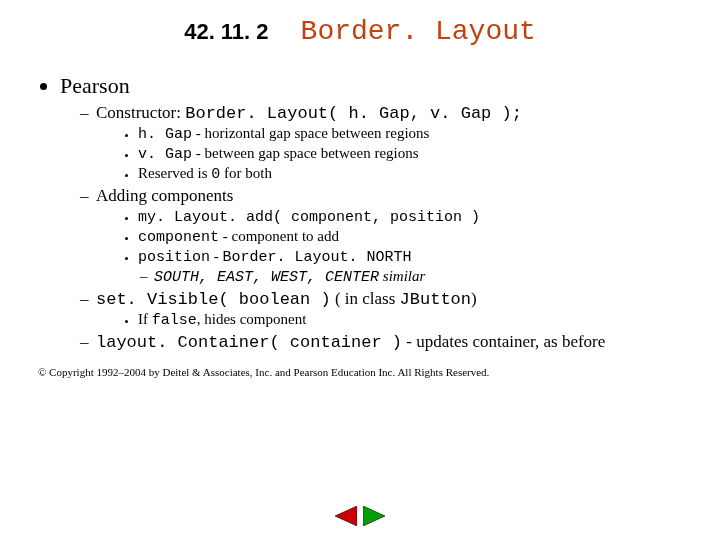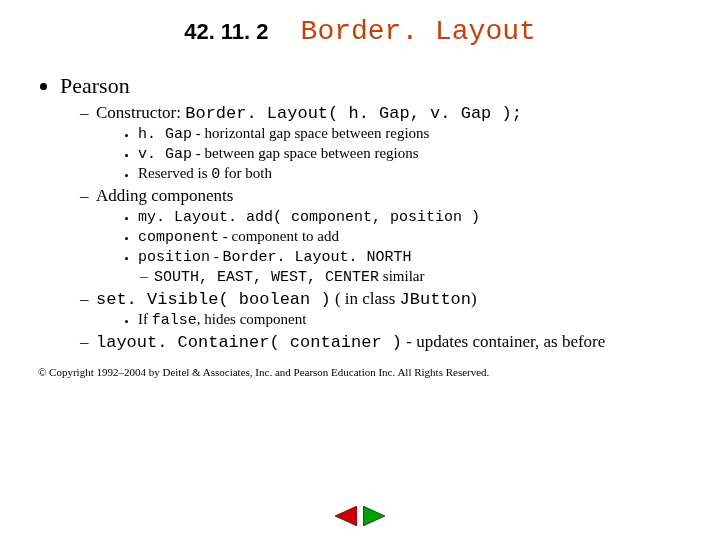--- a/index.html
+++ b/index.html
@@ -70,20 +70,21 @@
     font-size: 15px;
     margin: 2px 0;
   }
   ul.dot > li::marker {
     font-size: 11px;
   }
   ul.subdash {
     list-style: none;
     margin: 2px 0;
     padding-left: 44px;
+    font-style: italic;
   }
   ul.subdash > li {
     font-size: 15px;
     position: relative;
     padding-left: 14px;
   }
   ul.subdash > li::before {
     content: "–";
     position: absolute;
     left: 0;

